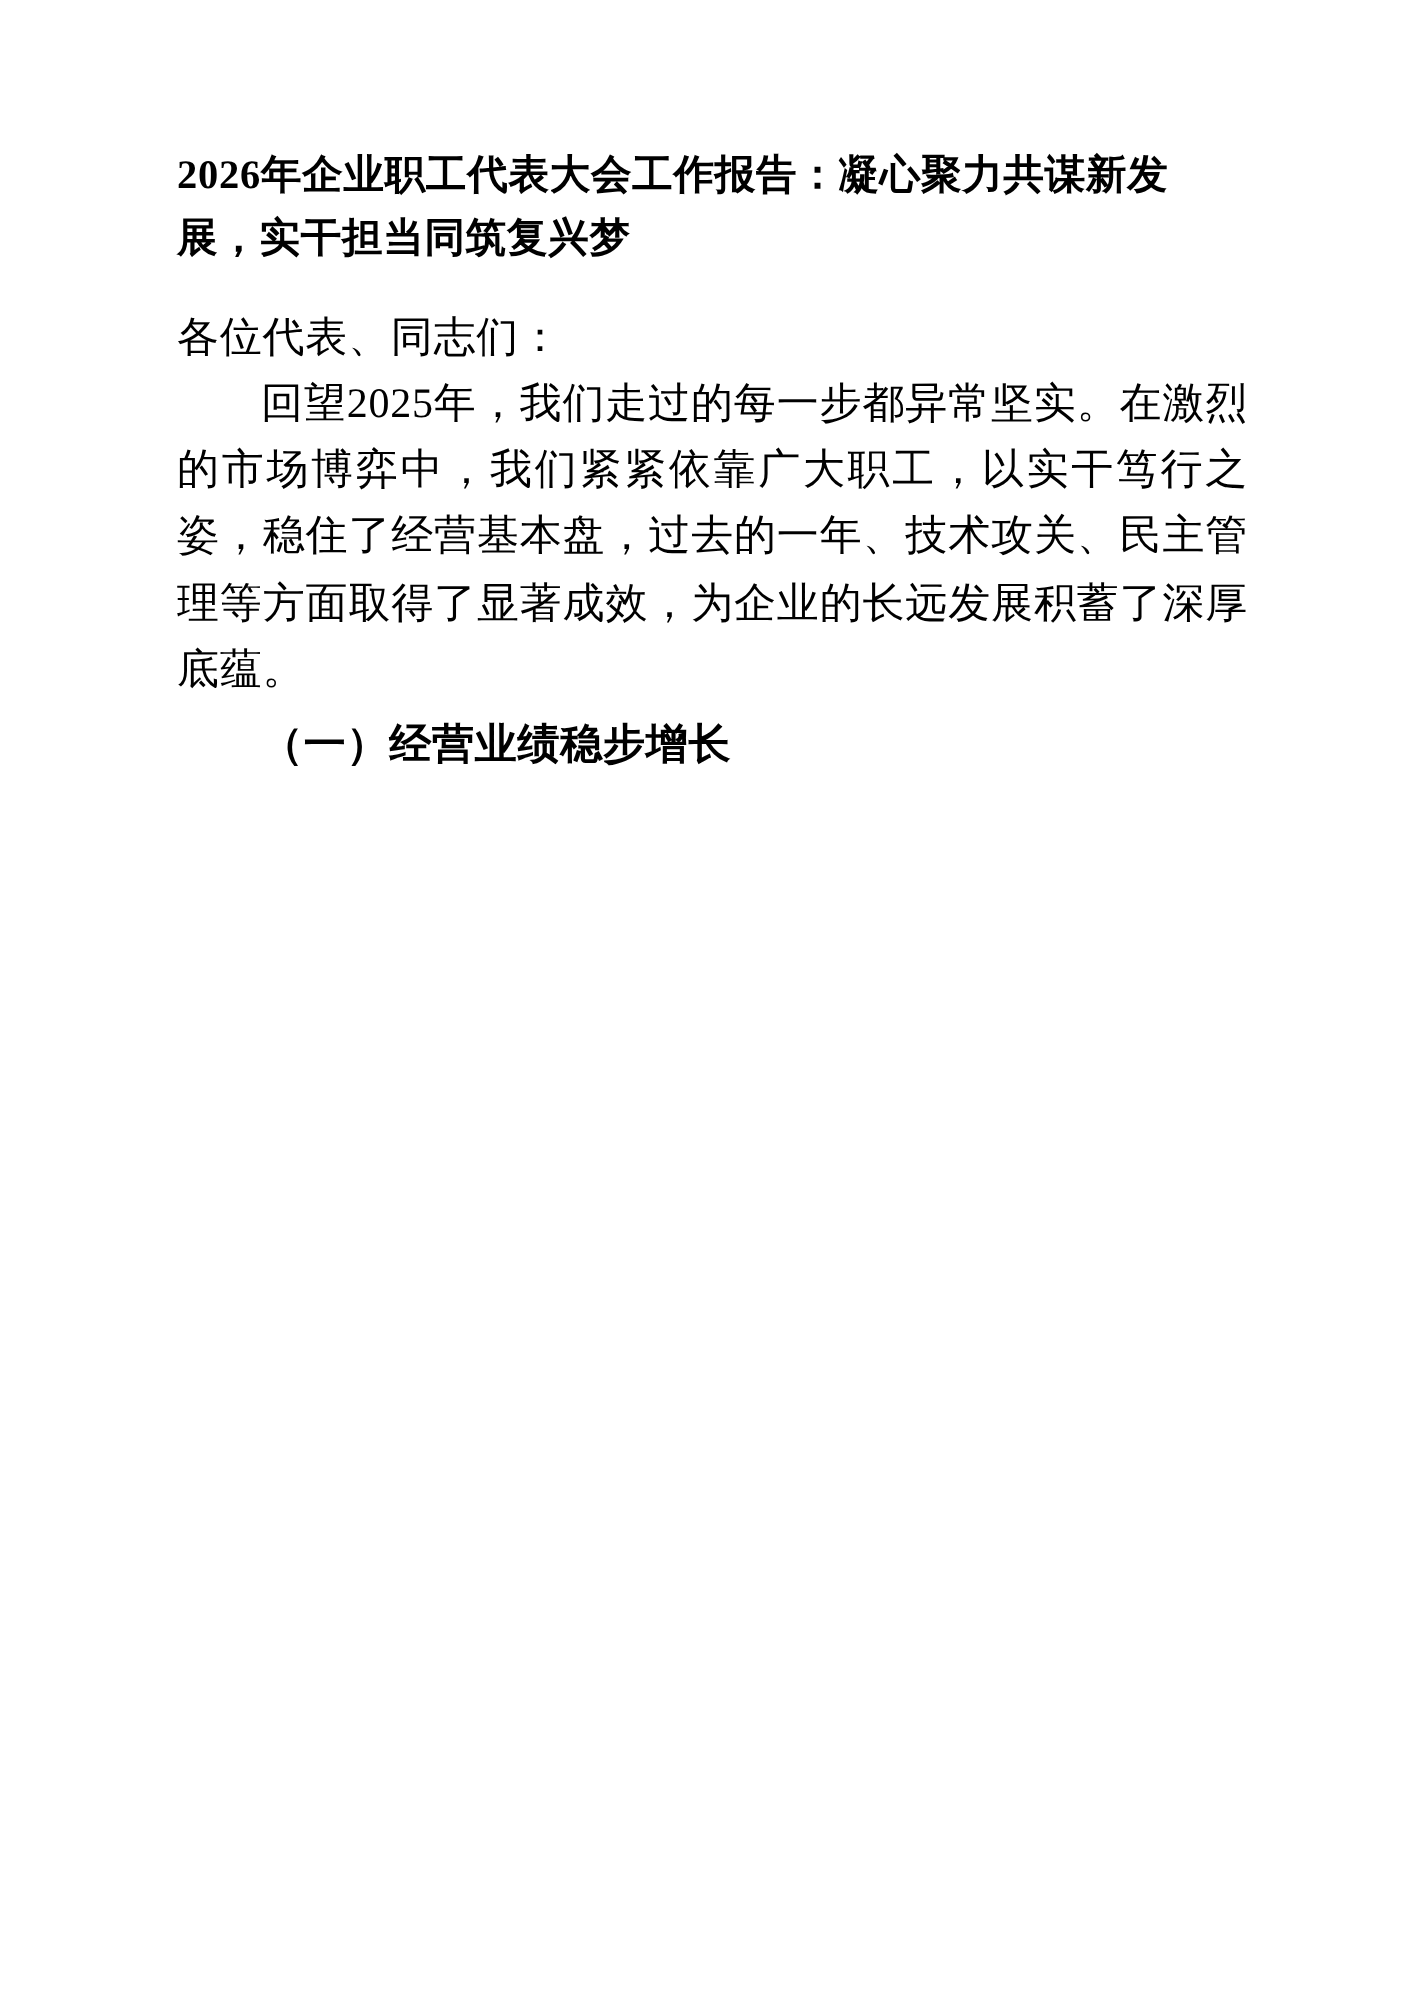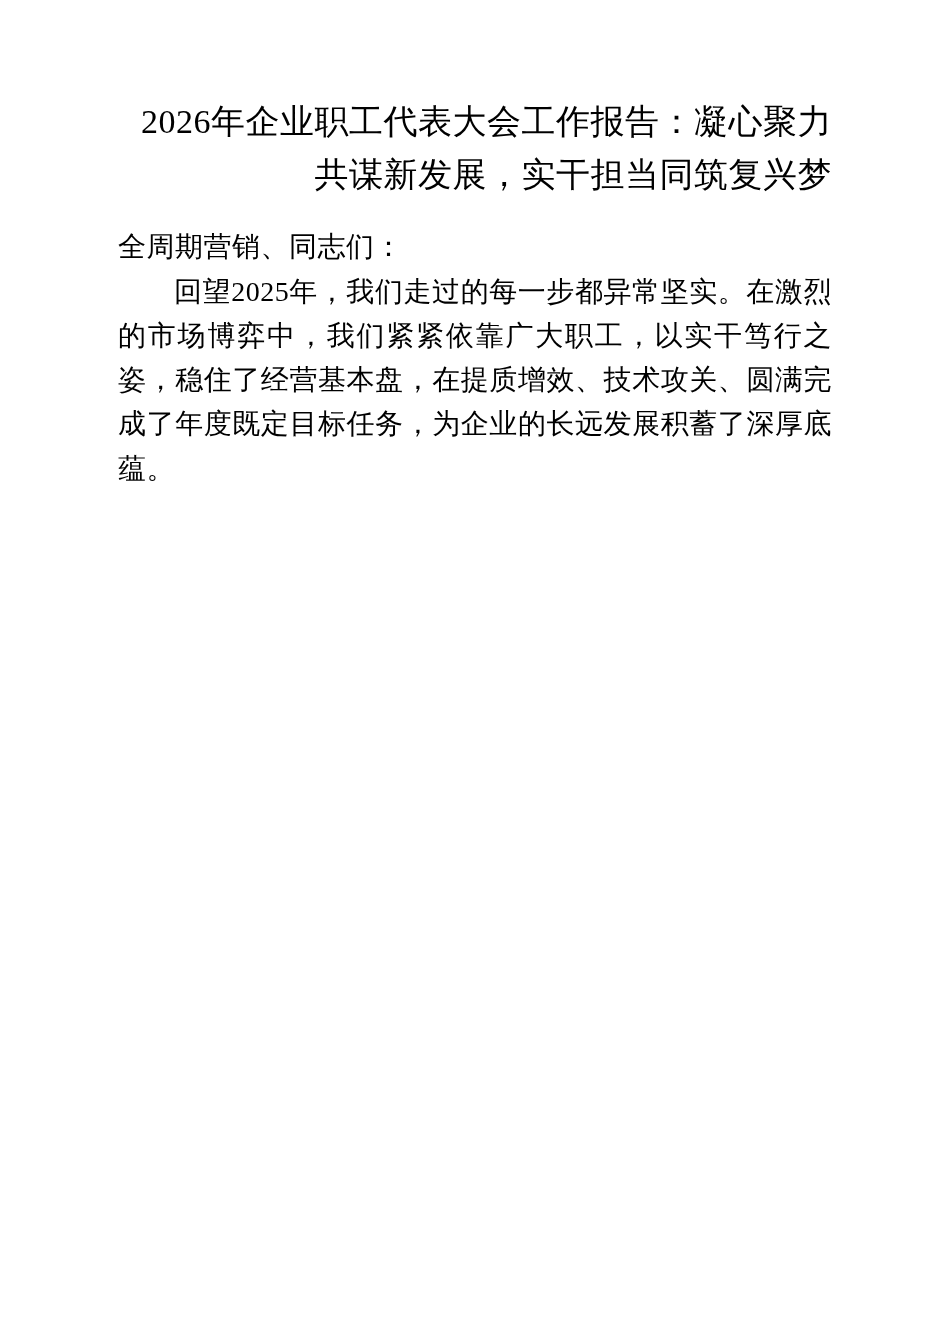--- a/index.html
+++ b/index.html
@@ -15,24 +15,24 @@
     color: #000000;
   }
   .page {
     box-sizing: border-box;
     width: 950px;
     height: 1344px;
     padding: 96px 118px 40px 118px;
     background: #ffffff;
   }
   .doc-title {
-    font-size: 34px;
-    font-weight: normal;
+    font-size: 27px;
+    font-weight: bold;
     line-height: 1.55;
-    text-align: right;
+    text-align: left;
     margin: 0 0 24px 0;
     letter-spacing: 0.5px;
   }
   p {
     margin: 0;
     font-size: 28px;
     line-height: 1.58;
     text-align: justify;
     letter-spacing: 0.5px;
   }
@@ -54,20 +54,21 @@
     margin-top: 6px;
     margin-bottom: 6px;
   }
 </style>
 </head>
 <body>
 
 <div class="page">
   <h1 class="doc-title">2026年企业职工代表大会工作报告：凝心聚力共谋新发展，实干担当同筑复兴梦</h1>
 
-  <p class="salutation">全周期营销、同志们：</p>
+  <p class="salutation">各位代表、同志们：</p>
 
 
 
-  <p class="body-para">回望2025年，我们走过的每一步都异常坚实。在激烈的市场博弈中，我们紧紧依靠广大职工，以实干笃行之姿，稳住了经营基本盘，在提质增效、技术攻关、圆满完成了年度既定目标任务，为企业的长远发展积蓄了深厚底蕴。</p>
+  <p class="body-para">回望2025年，我们走过的每一步都异常坚实。在激烈的市场博弈中，我们紧紧依靠广大职工，以实干笃行之姿，稳住了经营基本盘，过去的一年、技术攻关、民主管理等方面取得了显著成效，为企业的长远发展积蓄了深厚底蕴。</p>
 
+  <p class="heading2">（一）经营业绩稳步增长</p>
 
 </div>
 
 </body></html>

